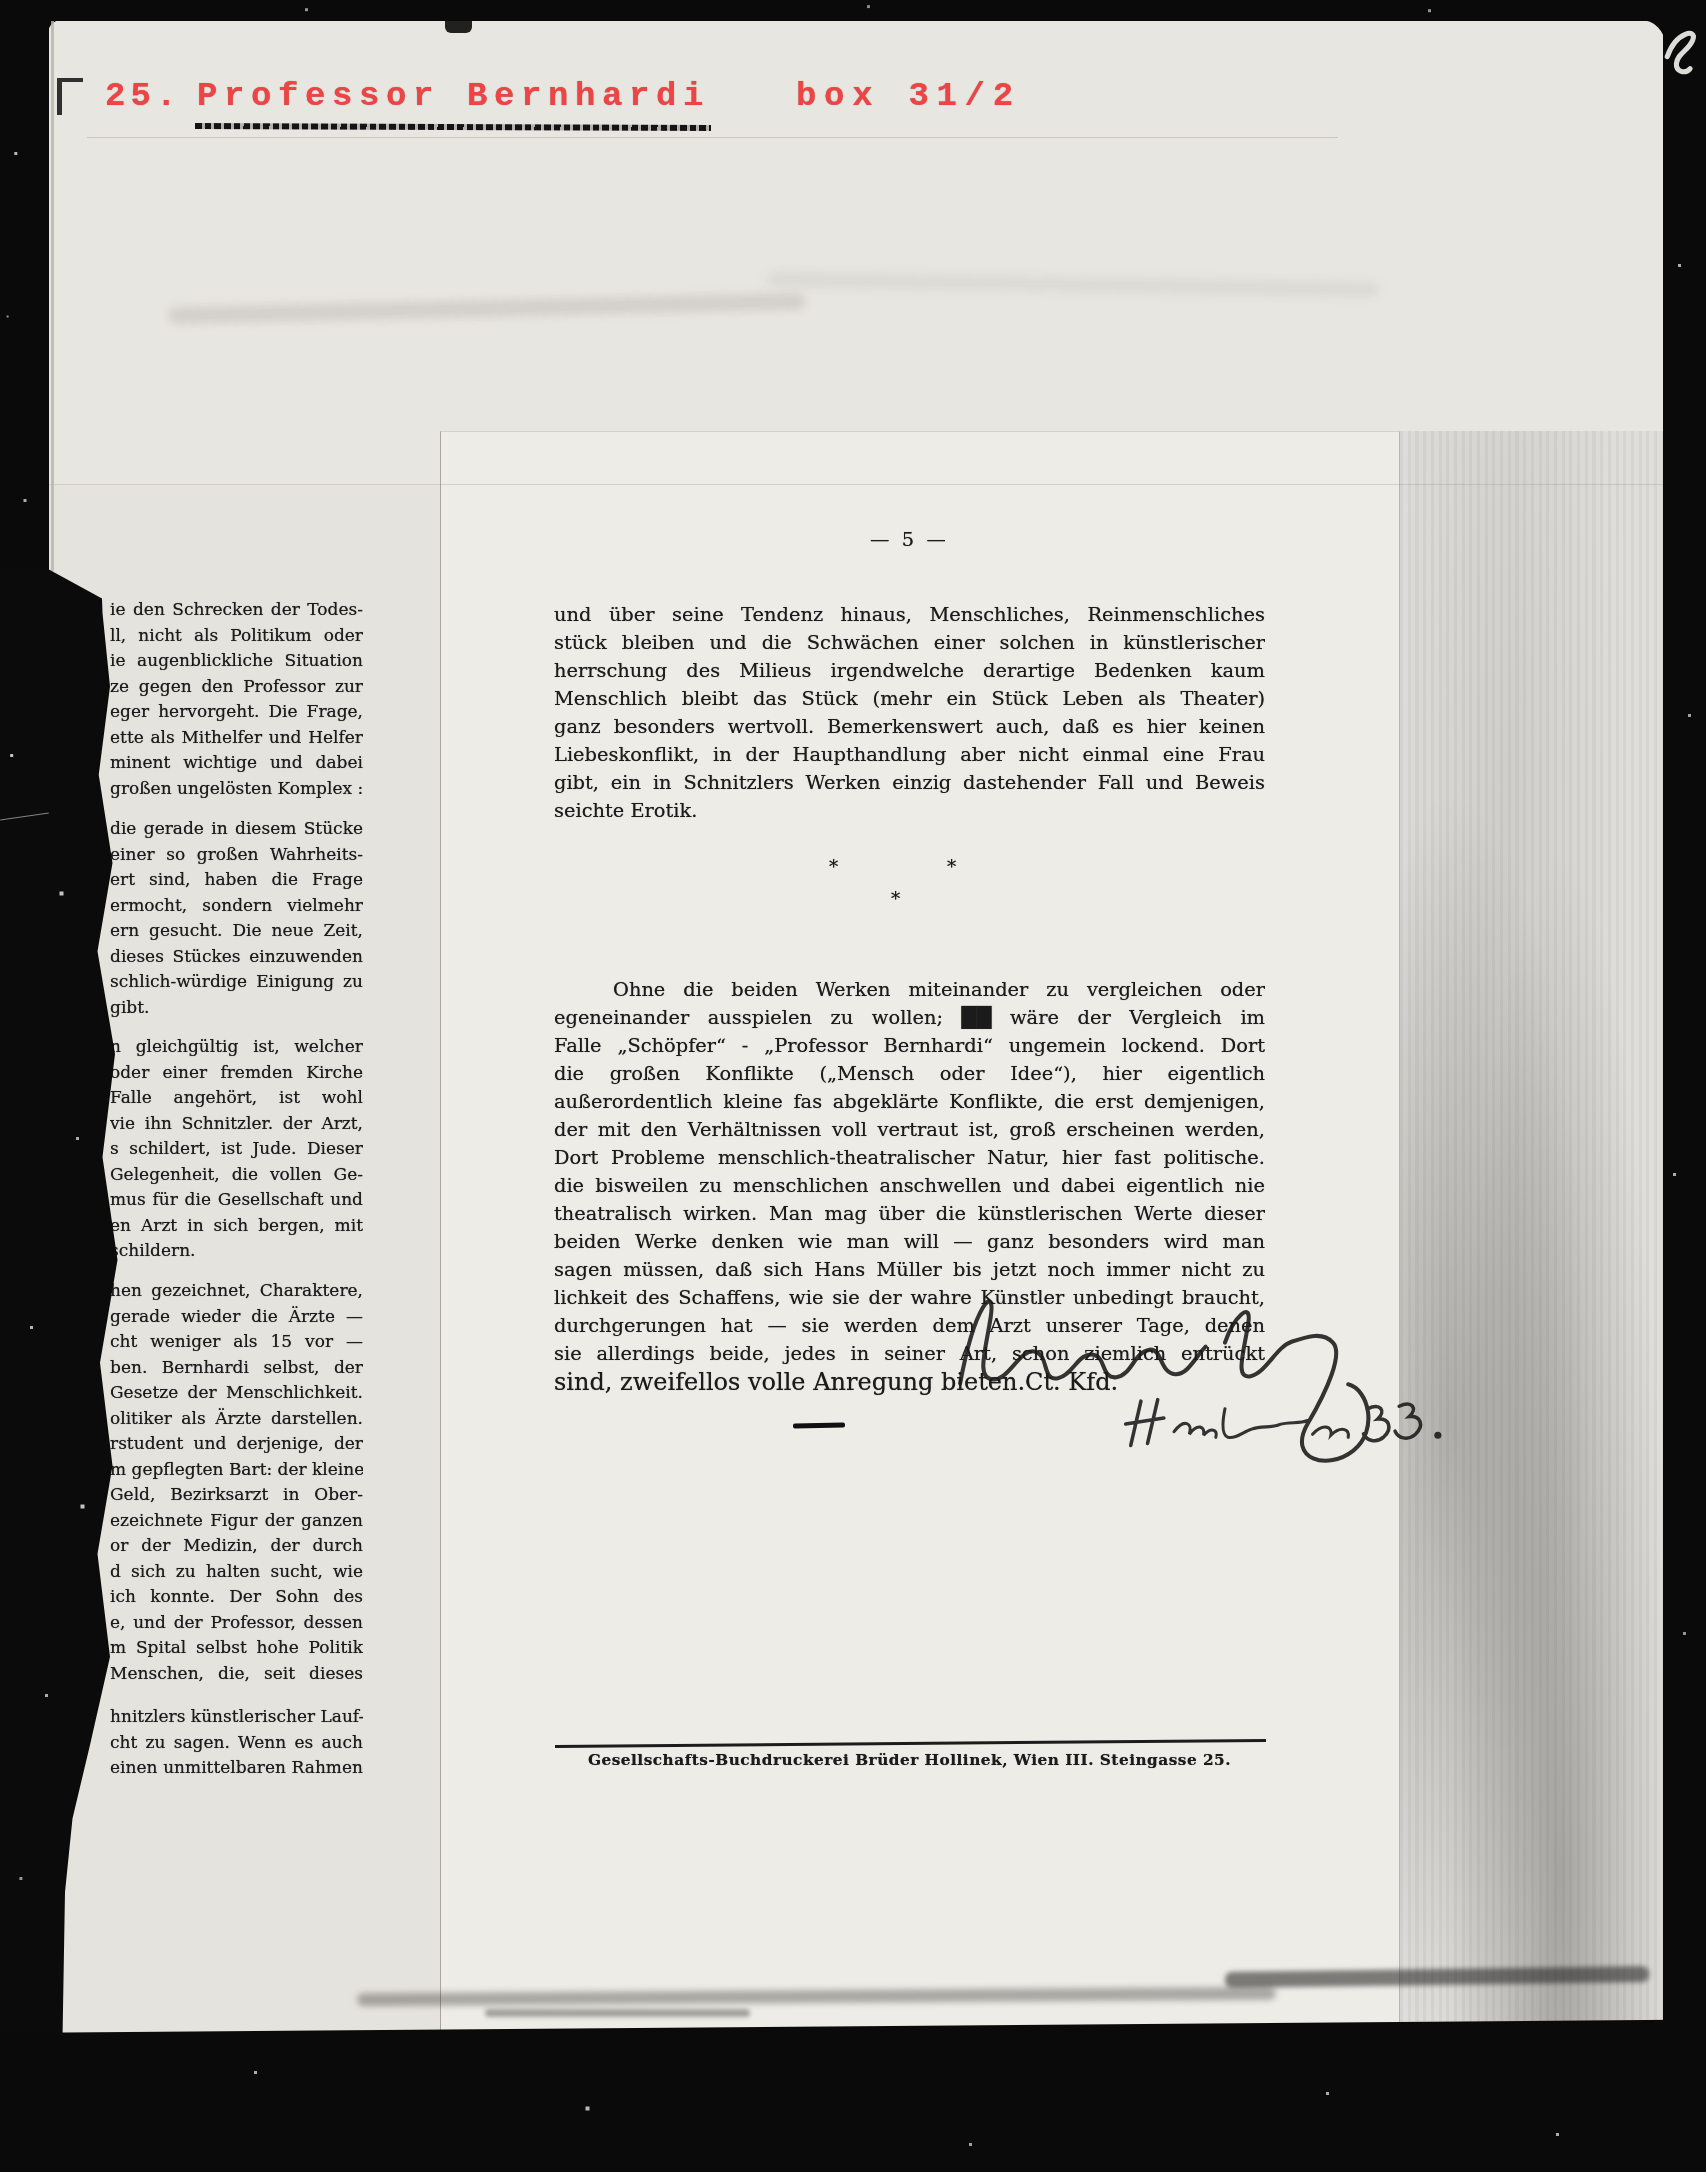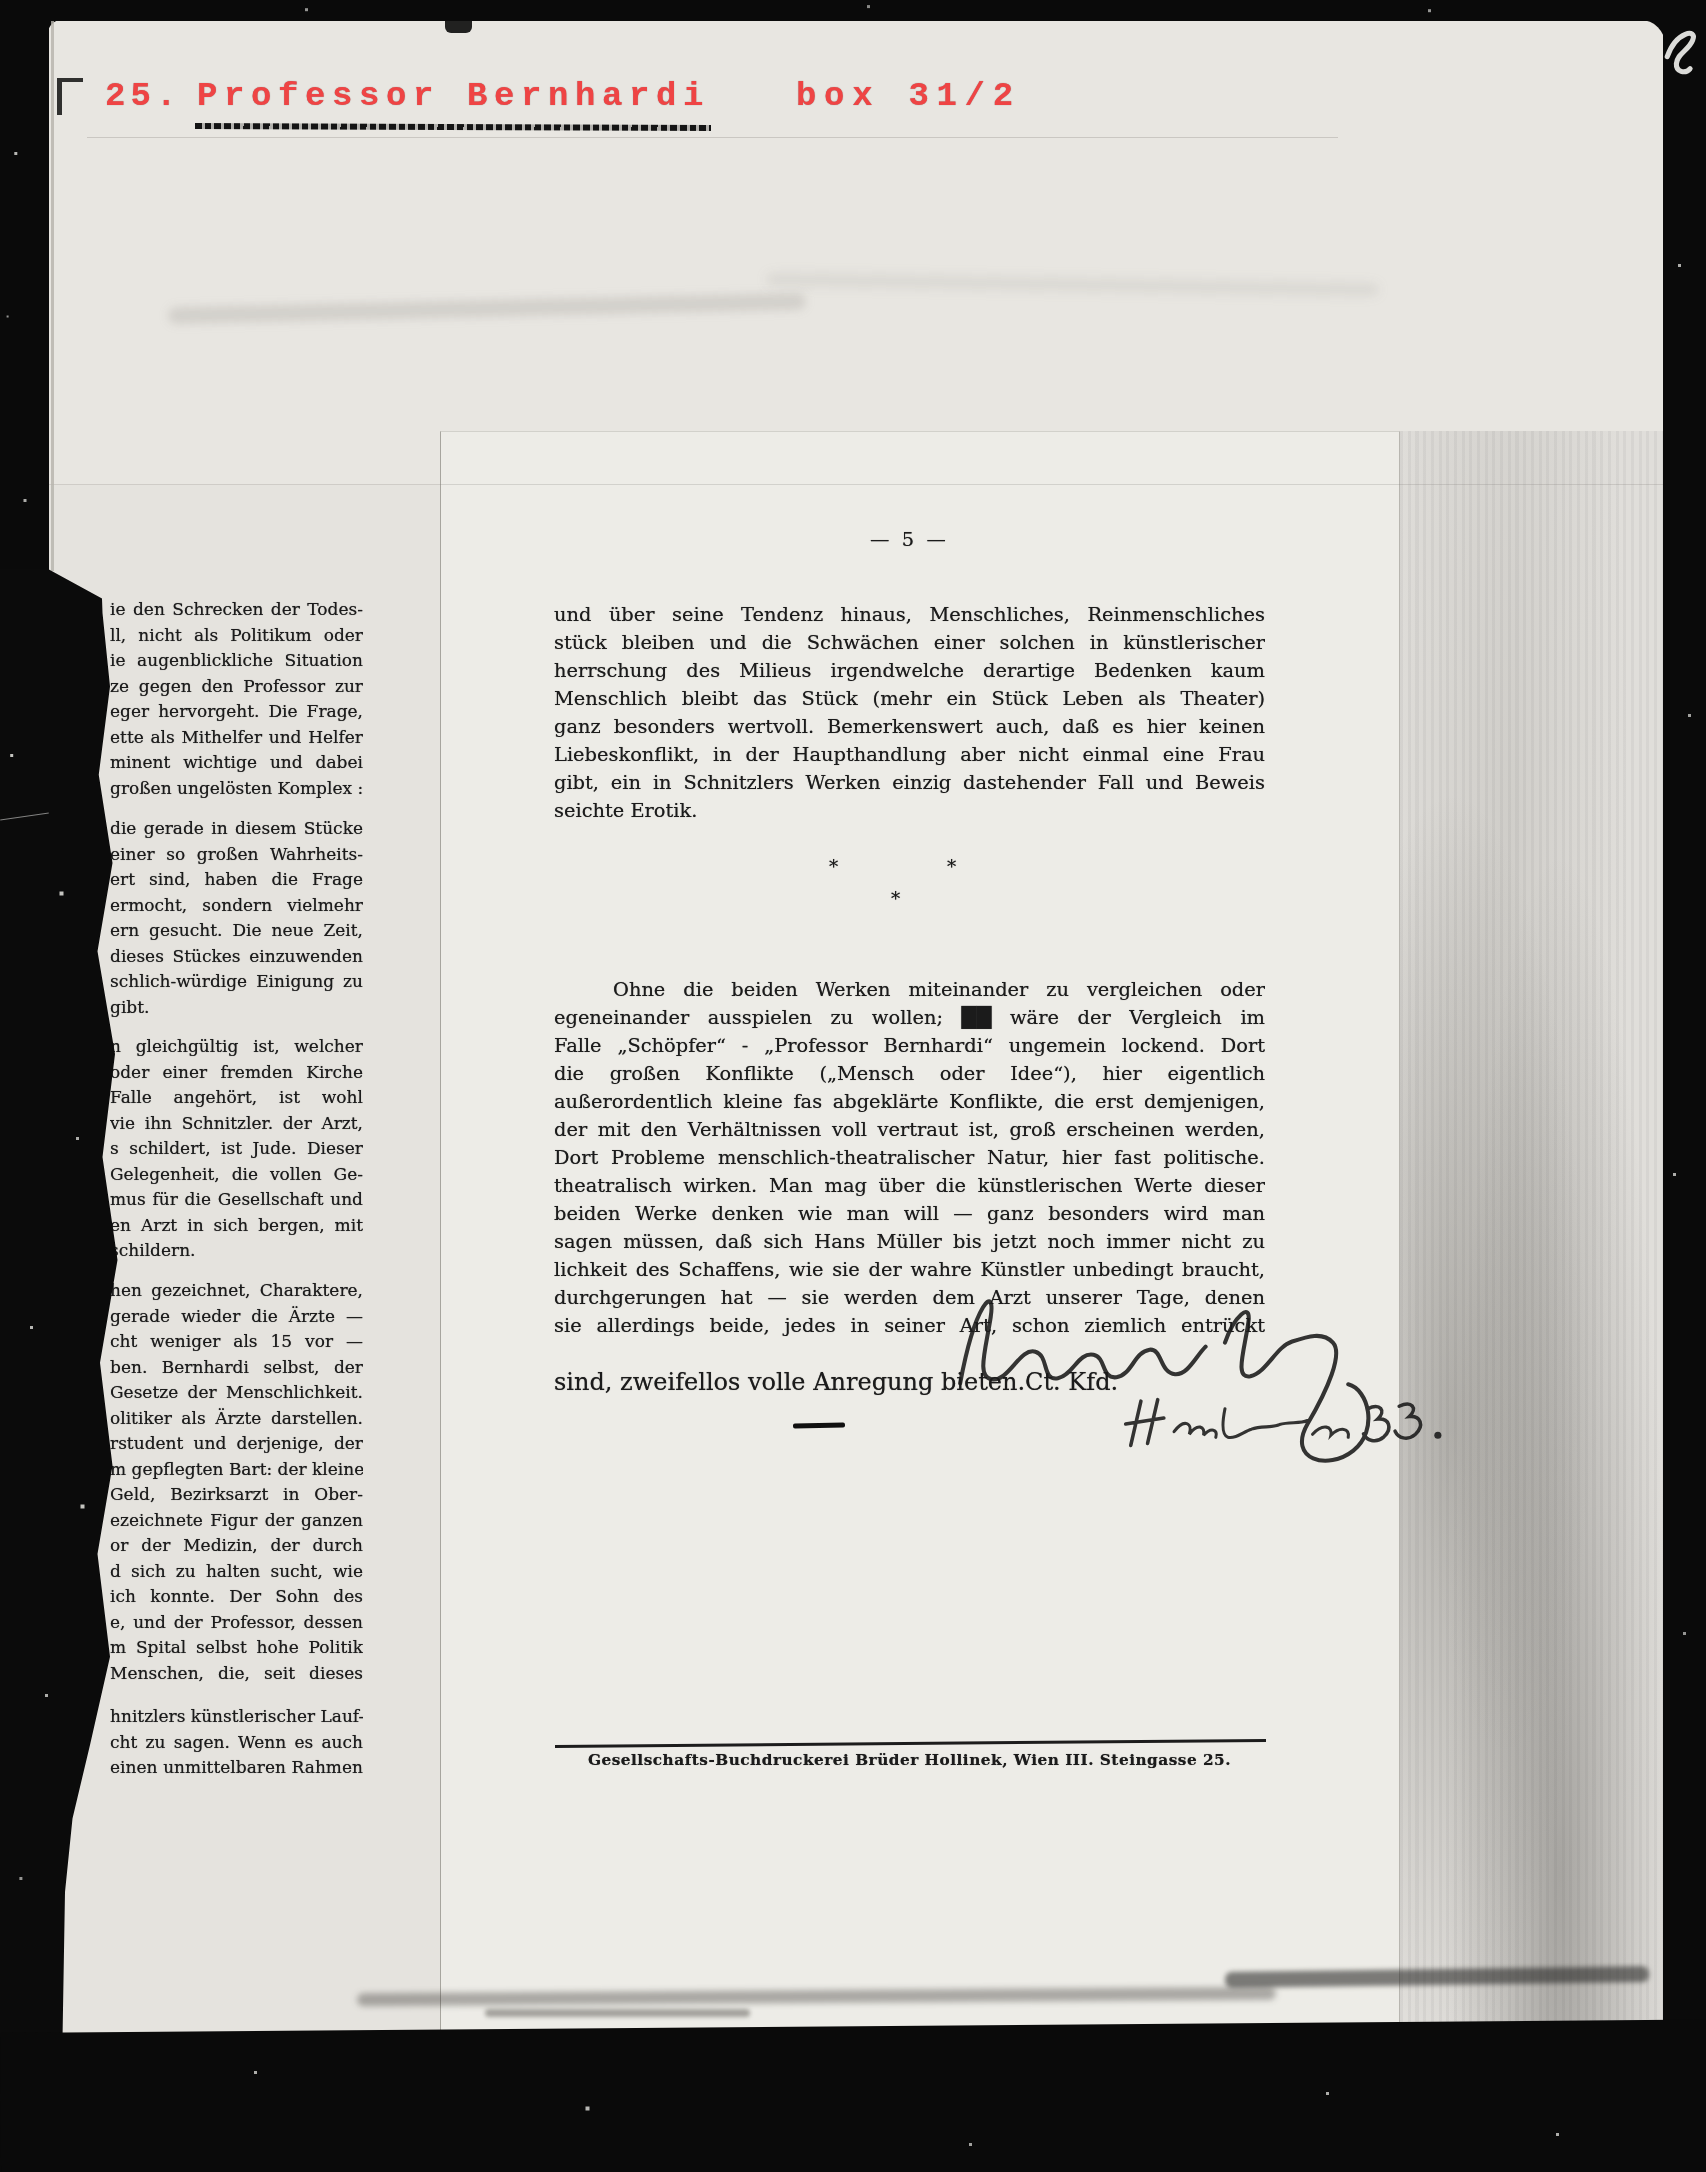--- a/index.html
+++ b/index.html
@@ -135,20 +135,21 @@
   <span class="ast print" id="ast-c">*</span>
 
   <div class="rc print" style="top:957px;">
       <div class="line" style="padding-left: 59px;">Ohne die beiden Werken miteinander zu vergleichen oder</div>
       <div class="line">egeneinander ausspielen zu wollen; ██ wäre der Vergleich im</div>
       <div class="line">Falle „Schöpfer“ - „Professor Bernhardi“ ungemein lockend. Dort</div>
       <div class="line">die großen Konflikte („Mensch oder Idee“), hier eigentlich</div>
       <div class="line">außerordentlich kleine fas abgeklärte Konflikte, die erst demjenigen,</div>
       <div class="line">der mit den Verhältnissen voll vertraut ist, groß erscheinen werden,</div>
       <div class="line">Dort Probleme menschlich-theatralischer Natur, hier fast politische.</div>
+      <div class="line">die bisweilen zu menschlichen anschwellen und dabei eigentlich nie</div>
       <div class="line">theatralisch wirken. Man mag über die künstlerischen Werte dieser</div>
       <div class="line">beiden Werke denken wie man will — ganz besonders wird man</div>
       <div class="line">sagen müssen, daß sich Hans Müller bis jetzt noch immer nicht zu Inner-</div>
       <div class="line">lichkeit des Schaffens, wie sie der wahre Künstler unbedingt braucht,</div>
       <div class="line">durchgerungen hat — sie werden dem Arzt unserer Tage, denen</div>
       <div class="line">sie allerdings beide, jedes in seiner Art, schon ziemlich entrückt</div>
     </div>
   <div class="rc print" style="top:1350px;">
     <div id="closing">
       <span>sind, zweifellos volle Anregung bieten.</span>

